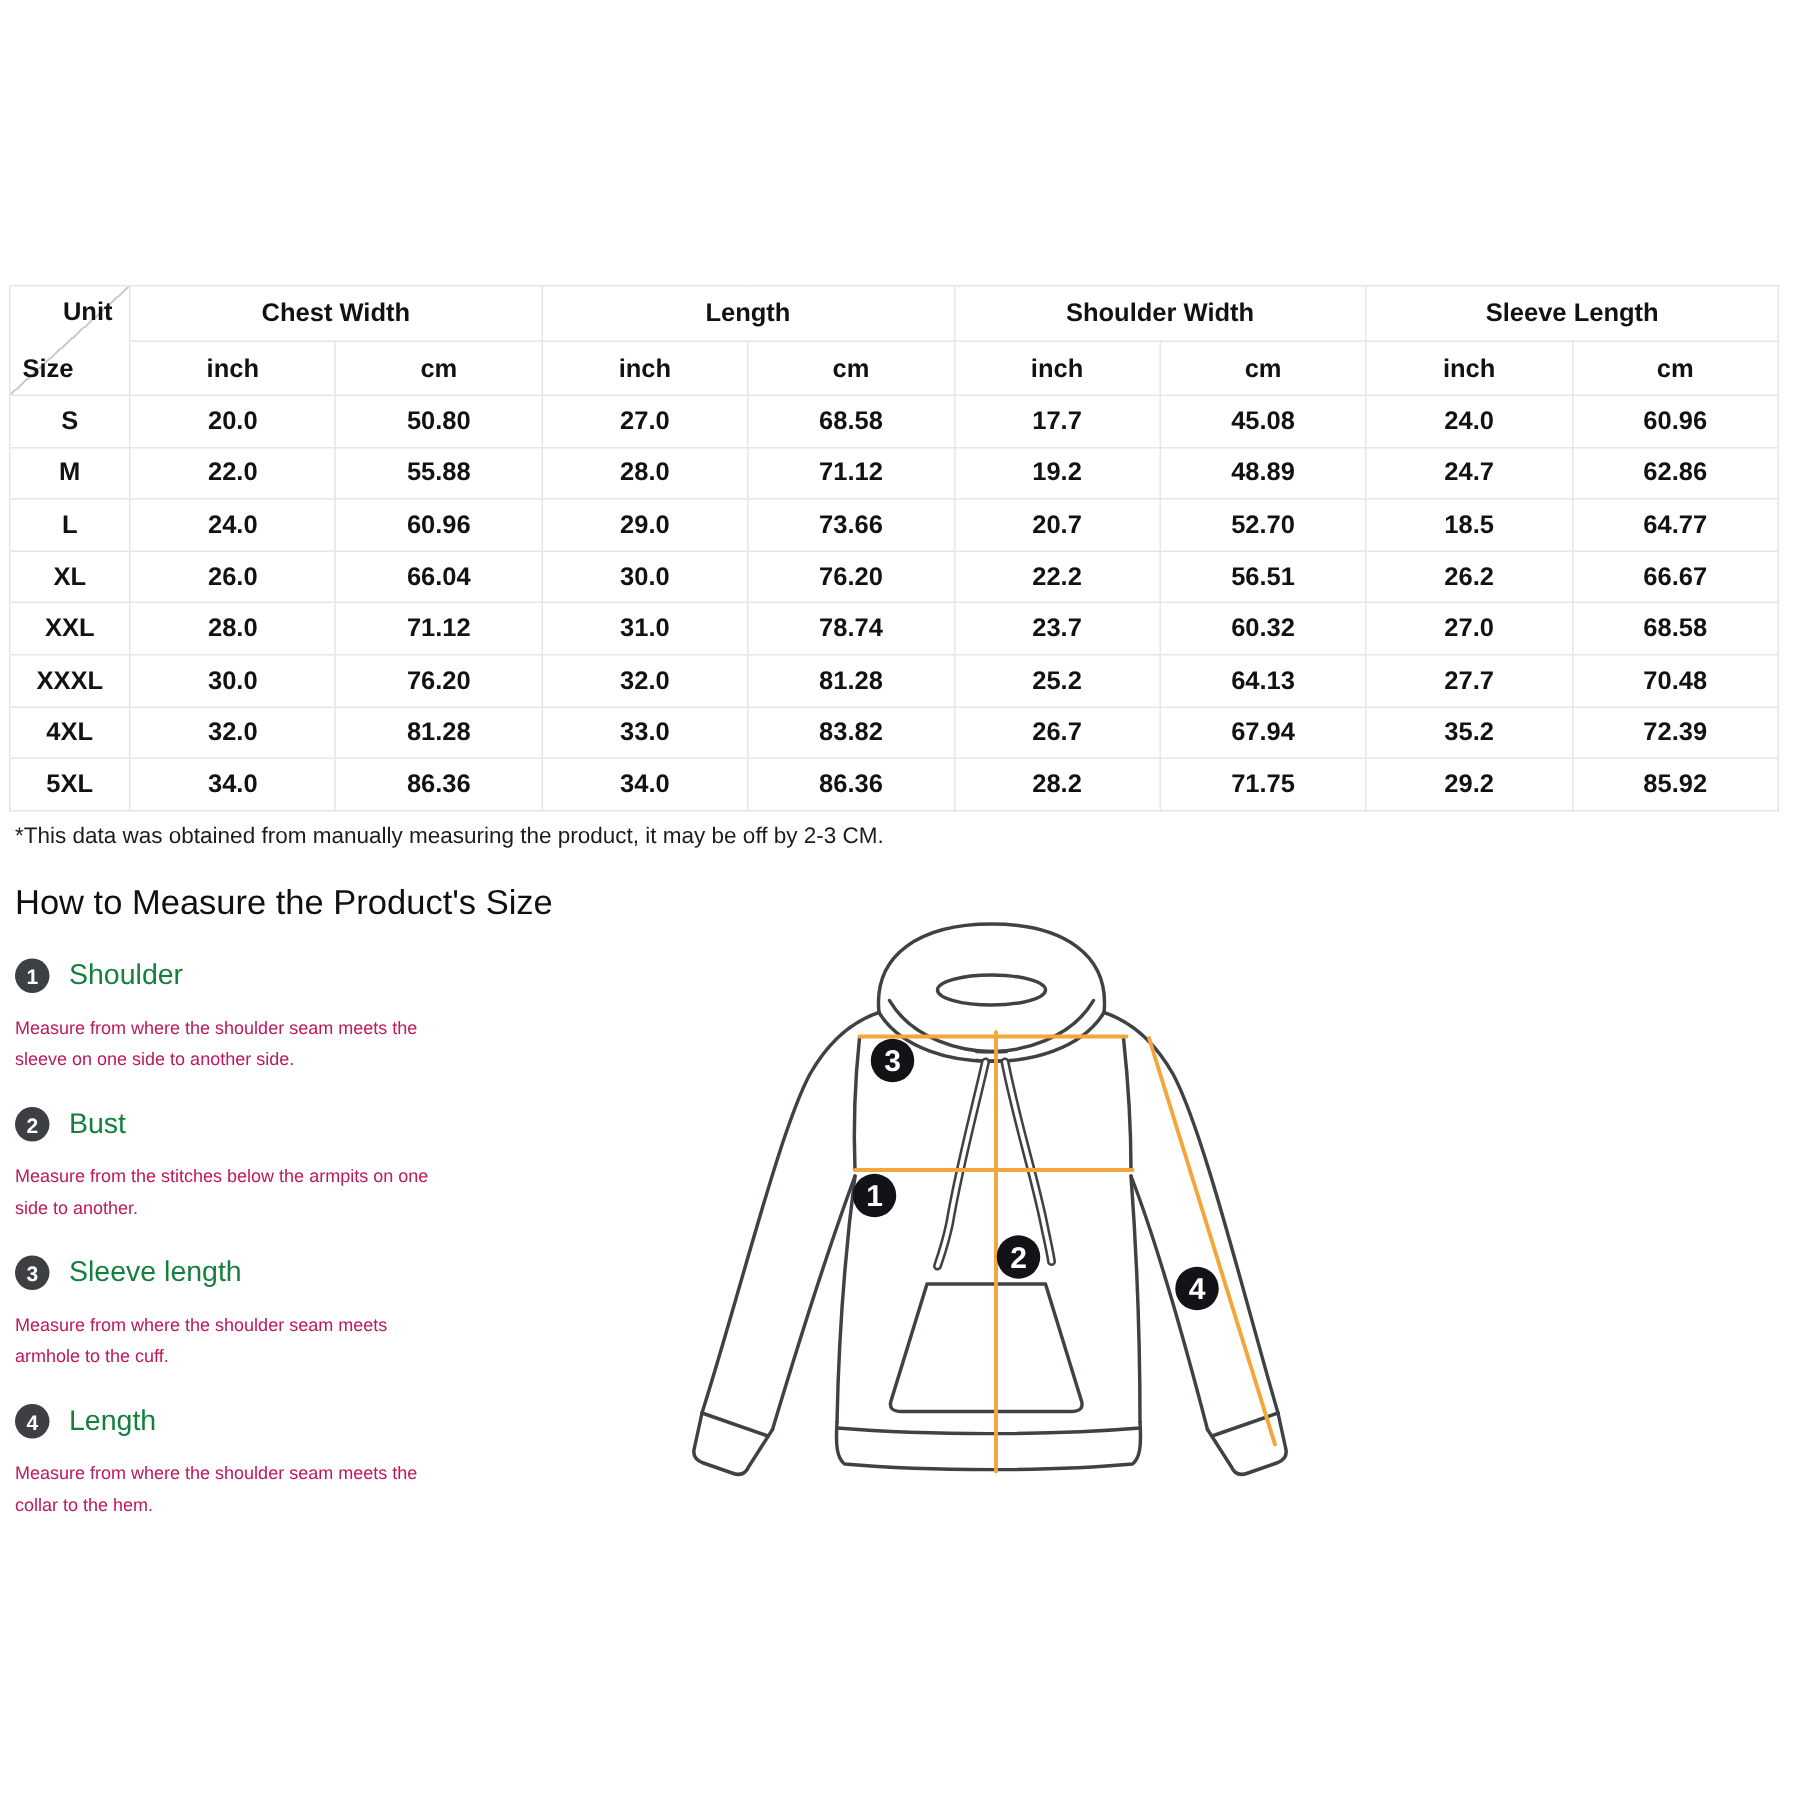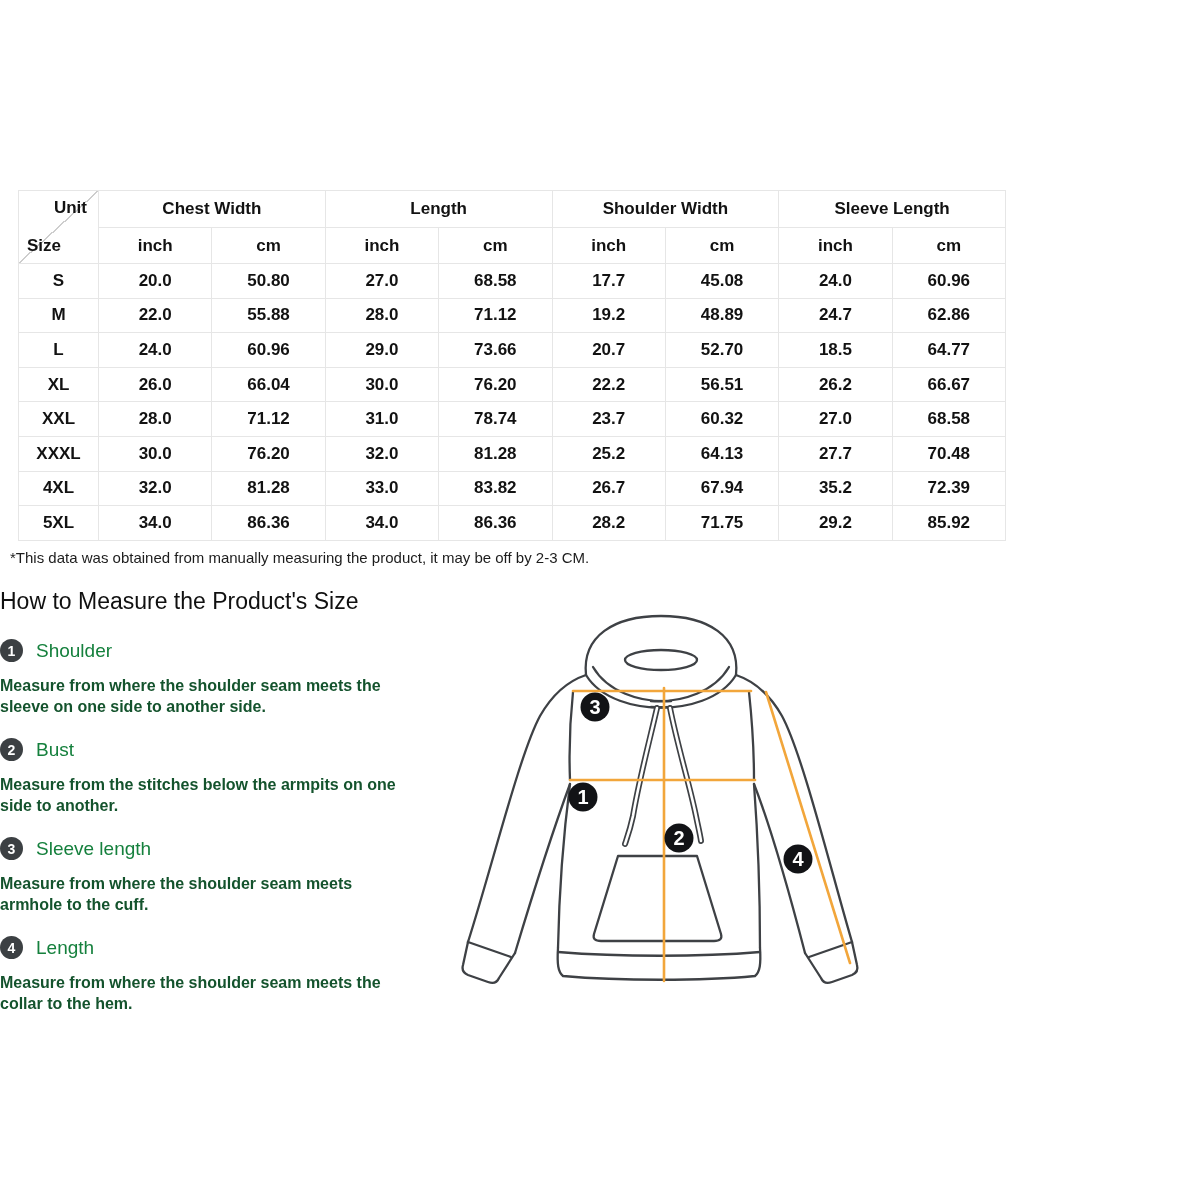--- a/index.html
+++ b/index.html
@@ -4,21 +4,21 @@
 <style>
   * { box-sizing: border-box; }
   html,body { margin:0; padding:0; }
   body {
     width:1200px; height:1200px; background:#ffffff; position:relative;
     font-family:"Liberation Sans", sans-serif; color:#141414; overflow:hidden;
   }
 
   
   .size-table {
-    position:absolute; left:18px; top:190px; width:988px;
+    position:absolute; left:6px; top:190px; width:1180px;
     border-collapse:collapse; table-layout:fixed;
   }
   .size-table th, .size-table td {
     border:1px solid #e6e6e6; font-weight:700; font-size:17px;
     text-align:center; padding:0; color:#121212; white-space:nowrap;
   }
   .size-table col.c0 { width:80px; }
   tr.r-group th { height:37px; }
   tr.r-sub   th { height:36px; }
   .size-table tbody tr { height:34.6px; }
@@ -32,30 +32,30 @@
   }
   .corner .unit { position:absolute; top:7px; right:11px; }
   .corner .size { position:absolute; bottom:7px; left:8px; }
 
   .footnote {
     position:absolute; left:10px; top:549px; font-size:15px;
     font-weight:400; color:#1c1c1c;
   }
 
   
-  .measure { position:absolute; left:0; top:588px; width:420px; }
+  .measure { position:absolute; left:10px; top:588px; width:420px; }
   .m-heading { font-size:23px; font-weight:400; margin:0 0 24px 0; color:#101010; }
   .m-head { display:flex; align-items:center; gap:13px; margin:0 0 13px 0; }
   .badge {
     width:23px; height:23px; border-radius:50%; background:#3c4043; color:#fff;
     font-size:14px; font-weight:700; display:flex; align-items:center;
     justify-content:center; flex:0 0 auto;
   }
   .m-title { font-size:19px; font-weight:400; color:#15803d; }
-  .m-desc  { font-size:16px; line-height:21px; margin:0 0 21px 0; color:#14532d; font-weight:700; }
+  .m-desc  { font-size:12px; line-height:21px; margin:0 0 21px 0; color:#be185d; font-weight:400; }
 
   
   .diagram { position:absolute; left:440px; top:608px; width:460px; height:400px; }
   .marker-num { font-family:"Liberation Sans", sans-serif; font-size:20px; font-weight:700; }
 </style>
 </head>
 <body>
 
 <table class="size-table">
   <colgroup>

